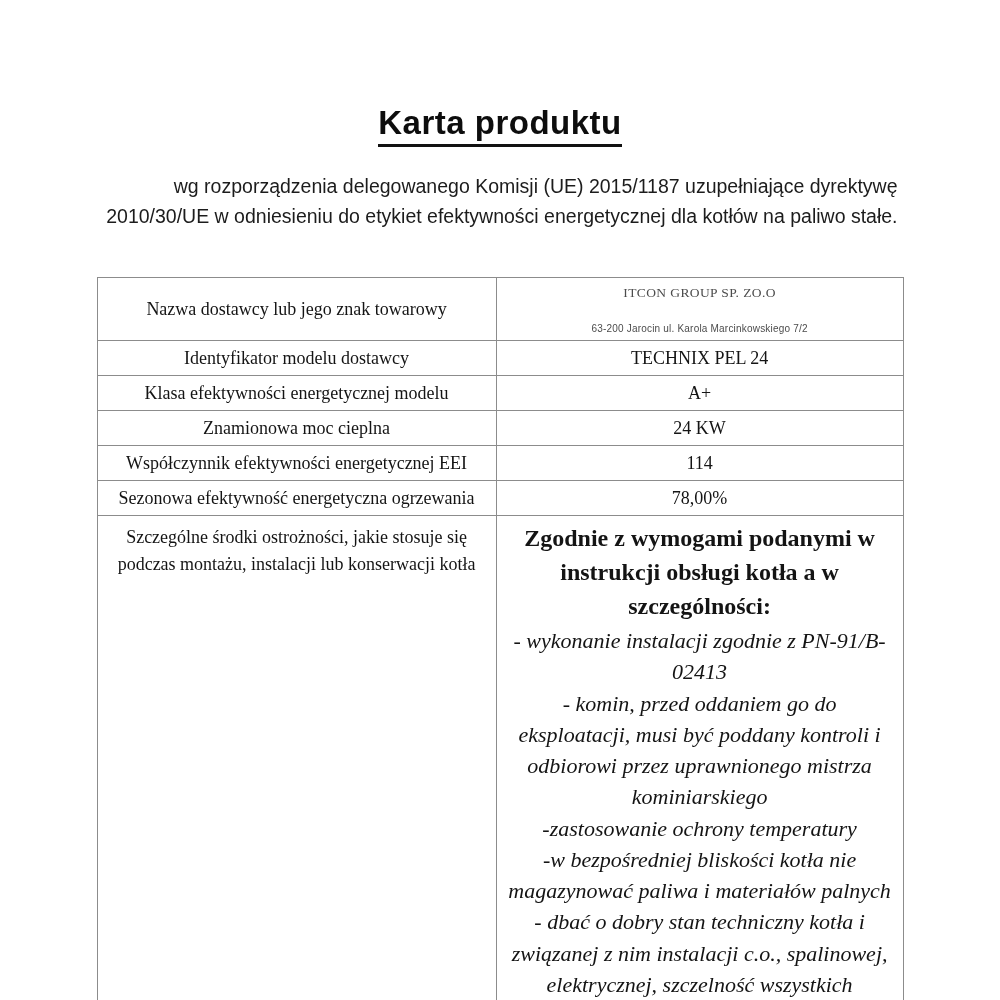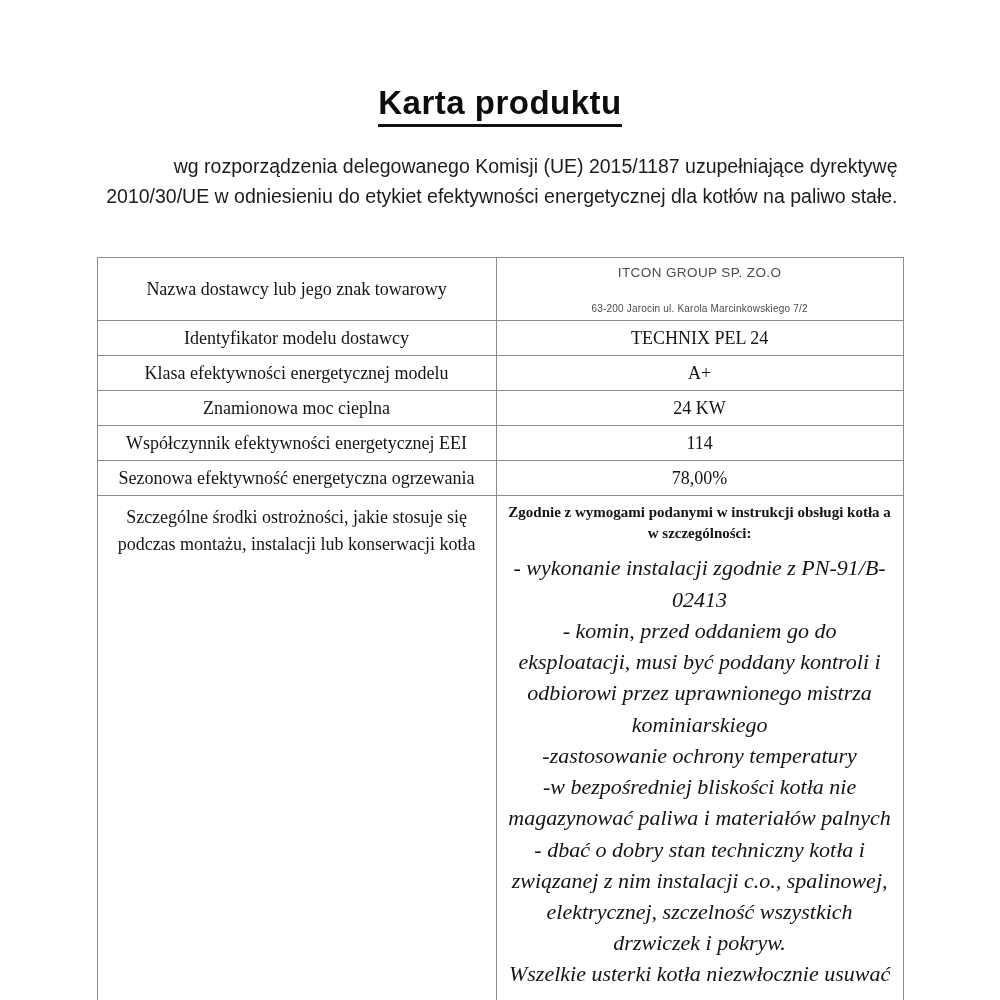--- a/index.html
+++ b/index.html
@@ -12,20 +12,21 @@
     width: 1000px;
     height: 1000px;
     background: #ffffff;
     overflow: hidden;
     font-family: "Liberation Serif", serif;
     color: #111111;
   }
   .doc-title-wrap {
     text-align: center;
     padding-top: 84px;
+    margin-top: 20px;
   }
   .doc-title {
     display: inline-block;
     font-family: "Liberation Sans", sans-serif;
     font-weight: 700;
     font-size: 33px;
     letter-spacing: 0.5px;
     color: #0d0d0d;
     border-bottom: 3px solid #111111;
     padding-bottom: 2px;
@@ -52,21 +53,21 @@
     padding: 4px 10px;
     font-size: 18px;
     line-height: 1.35;
     color: #141414;
   }
   td.col-label { width: 49.5%; }
   td.col-value { width: 50.5%; }
   tr.row-supplier td { height: 54px; }
   tr.row-simple td { height: 26px; }
   .supplier-name {
-    font-family: Liberation Sans, sans-serif;
+    font-family: Liberation Serif, serif;
     font-size: 13.5px;
     letter-spacing: 0.4px;
     color: #4c4c4c;
     margin-bottom: 20px;
   }
   .supplier-address {
     font-family: "Liberation Sans", sans-serif;
     font-size: 10px;
     letter-spacing: 0.2px;
     color: #4c4c4c;
@@ -75,23 +76,23 @@
     vertical-align: top;
     padding-top: 6px;
     padding-bottom: 10px;
   }
   tr.row-precautions td.col-label {
     line-height: 1.45;
     padding-top: 8px;
   }
   .precautions-heading {
     font-weight: 700;
-    font-size: 15px;
+    font-size: 24px;
     line-height: 1.4;
-    margin-bottom: 8px;
+    margin-bottom: 2px;
   }
   .precautions-body {
     font-size: 22px;
     line-height: 1.42;
     white-space: pre-line;
     font-style: italic;
   }
 </style>
 </head>
 <body>

